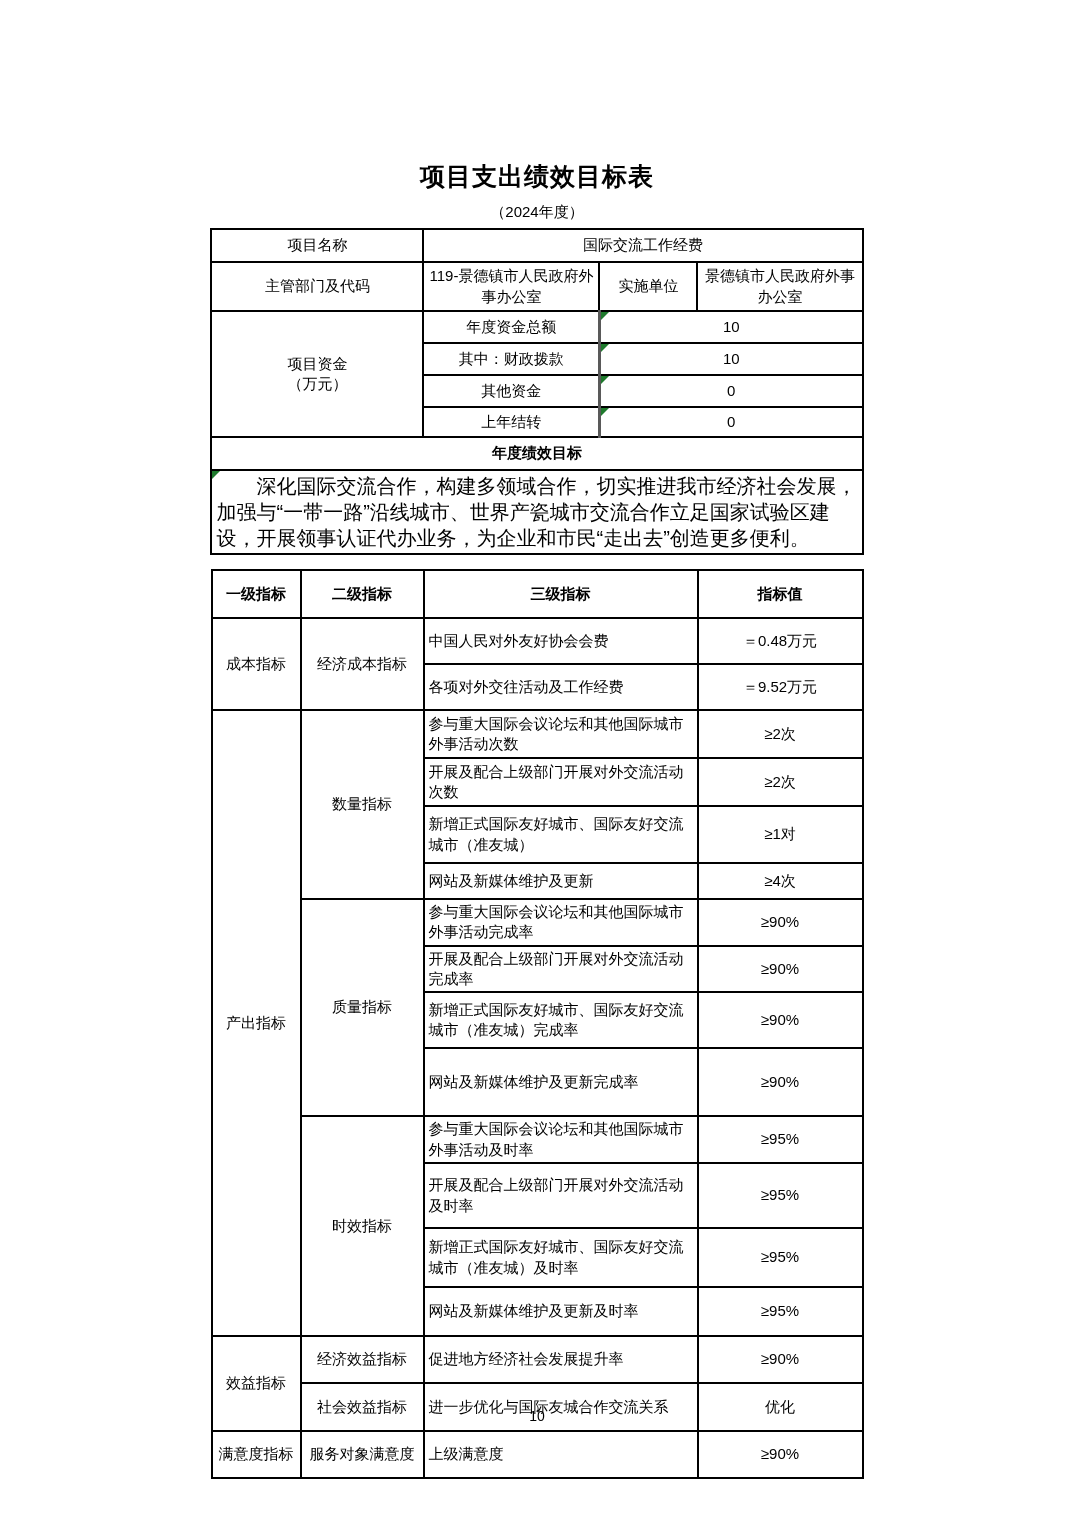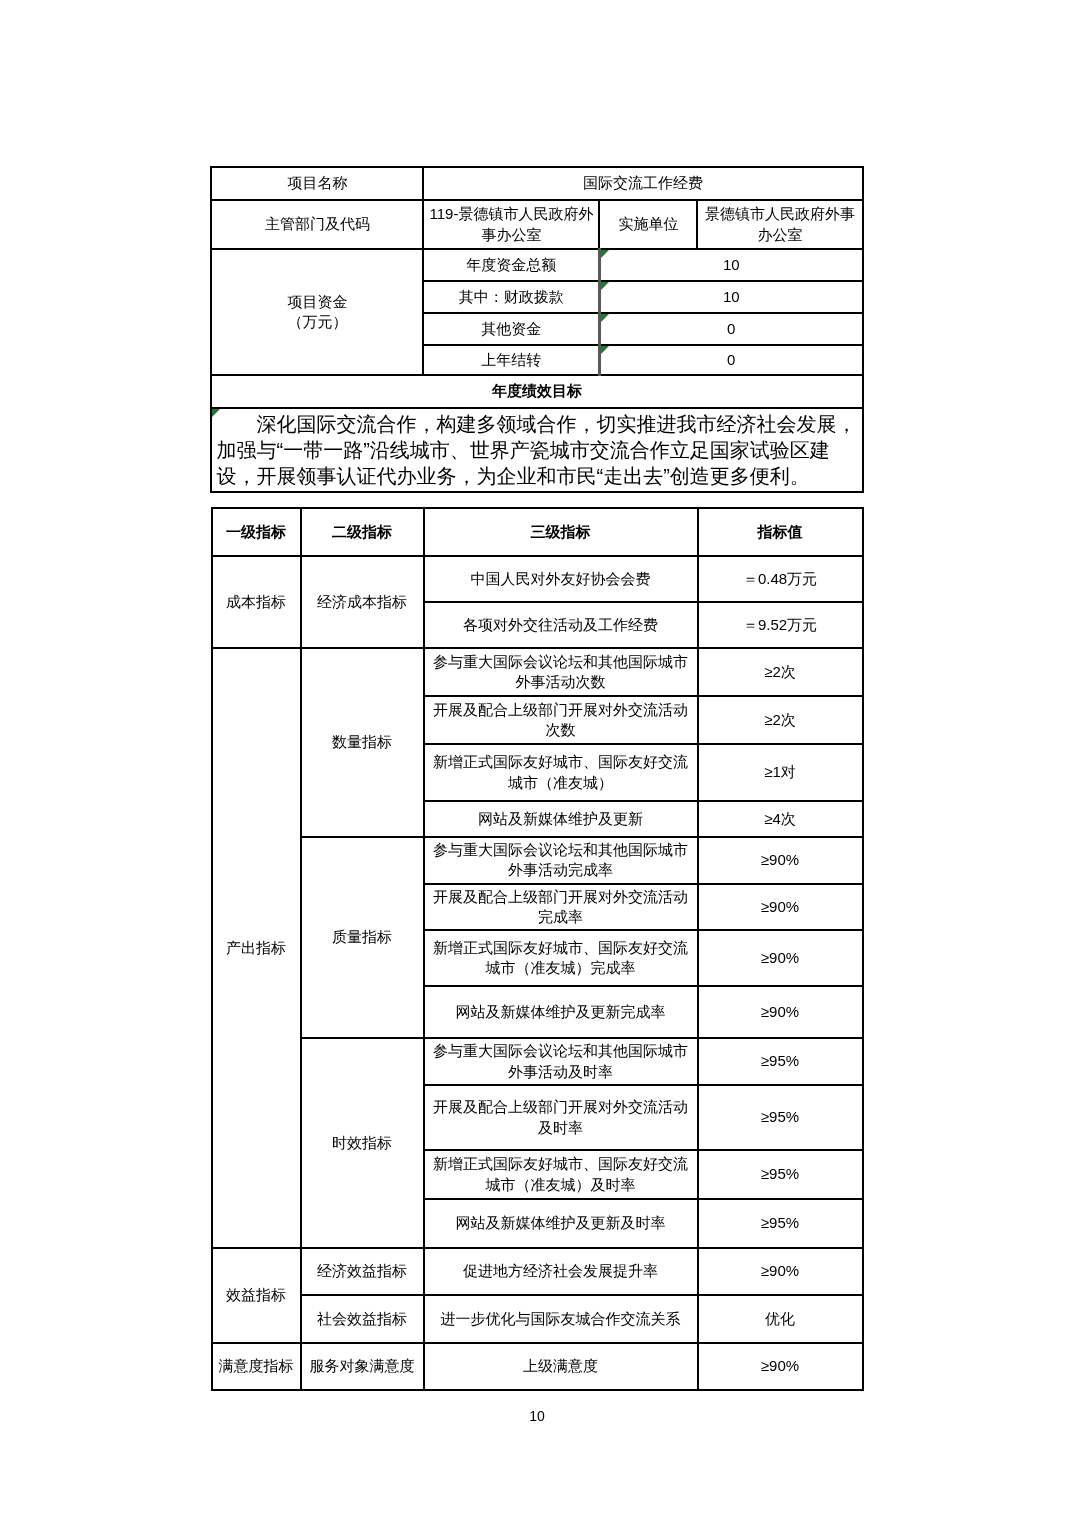--- a/index.html
+++ b/index.html
@@ -33,21 +33,21 @@
     border:2px solid #000;
     vertical-align:middle;
     font-size:15px;
     line-height:1.35;
     padding:2px 4px;
     overflow:hidden;
   }
   .c { text-align:center; }
   .bold { font-weight:bold; }
   .val { text-align:center; font-size:14px; padding:2px 2px; }
-  .lname { text-align:center; padding:3px 6px; }
+  .lname { text-align:left; padding:3px 6px; }
   .preline { white-space:pre-line; }
   .para { text-align:left; vertical-align:middle; padding:6px 10px; }
   .ptext { font-size:20px; line-height:26px; text-indent:2em; }
   .flagged { position:relative; }
   .flag {
     position:absolute; top:0; left:0;
     width:0; height:0;
     border-top:8px solid #1f7a2d;
     border-right:8px solid transparent;
     display:block;
@@ -60,20 +60,22 @@
     width:100%;
     text-align:center;
     font-size:14px;
   }
 </style>
 </head>
 <body>
 
 <div class="page">
 
+  <div class="title">项目支出绩效目标表</div>
+  <div class="subtitle">（2024年度）</div>
 
   <table class="t info">
     <colgroup>
         <col style="width:212px">
         <col style="width:176px">
         <col style="width:98px">
         <col style="width:165px">
       </colgroup>
     <tbody>
       <tr style="height:33px">
@@ -167,35 +169,35 @@
         <td class="val">≥90%</td>
       </tr>
       <tr style="height:45px">
         <td class="lname">开展及配合上级部门开展对外交流活动完成率</td>
         <td class="val">≥90%</td>
       </tr>
       <tr style="height:56px">
         <td class="lname">新增正式国际友好城市、国际友好交流城市（准友城）完成率</td>
         <td class="val">≥90%</td>
       </tr>
-      <tr style="height:52px">
+      <tr style="height:68px">
         <td class="lname">网站及新媒体维护及更新完成率</td>
         <td class="val">≥90%</td>
       </tr>
 
       <tr style="height:47px">
         <td class="c tight" rowspan="4">时效指标</td>
         <td class="lname">参与重大国际会议论坛和其他国际城市外事活动及时率</td>
         <td class="val">≥95%</td>
       </tr>
       <tr style="height:65px">
         <td class="lname">开展及配合上级部门开展对外交流活动及时率</td>
         <td class="val">≥95%</td>
       </tr>
-      <tr style="height:49px">
+      <tr style="height:59px">
         <td class="lname">新增正式国际友好城市、国际友好交流城市（准友城）及时率</td>
         <td class="val">≥95%</td>
       </tr>
       <tr style="height:49px">
         <td class="lname">网站及新媒体维护及更新及时率</td>
         <td class="val">≥95%</td>
       </tr>
 
       <tr style="height:47px">
         <td class="c tight" rowspan="2">效益指标</td>

